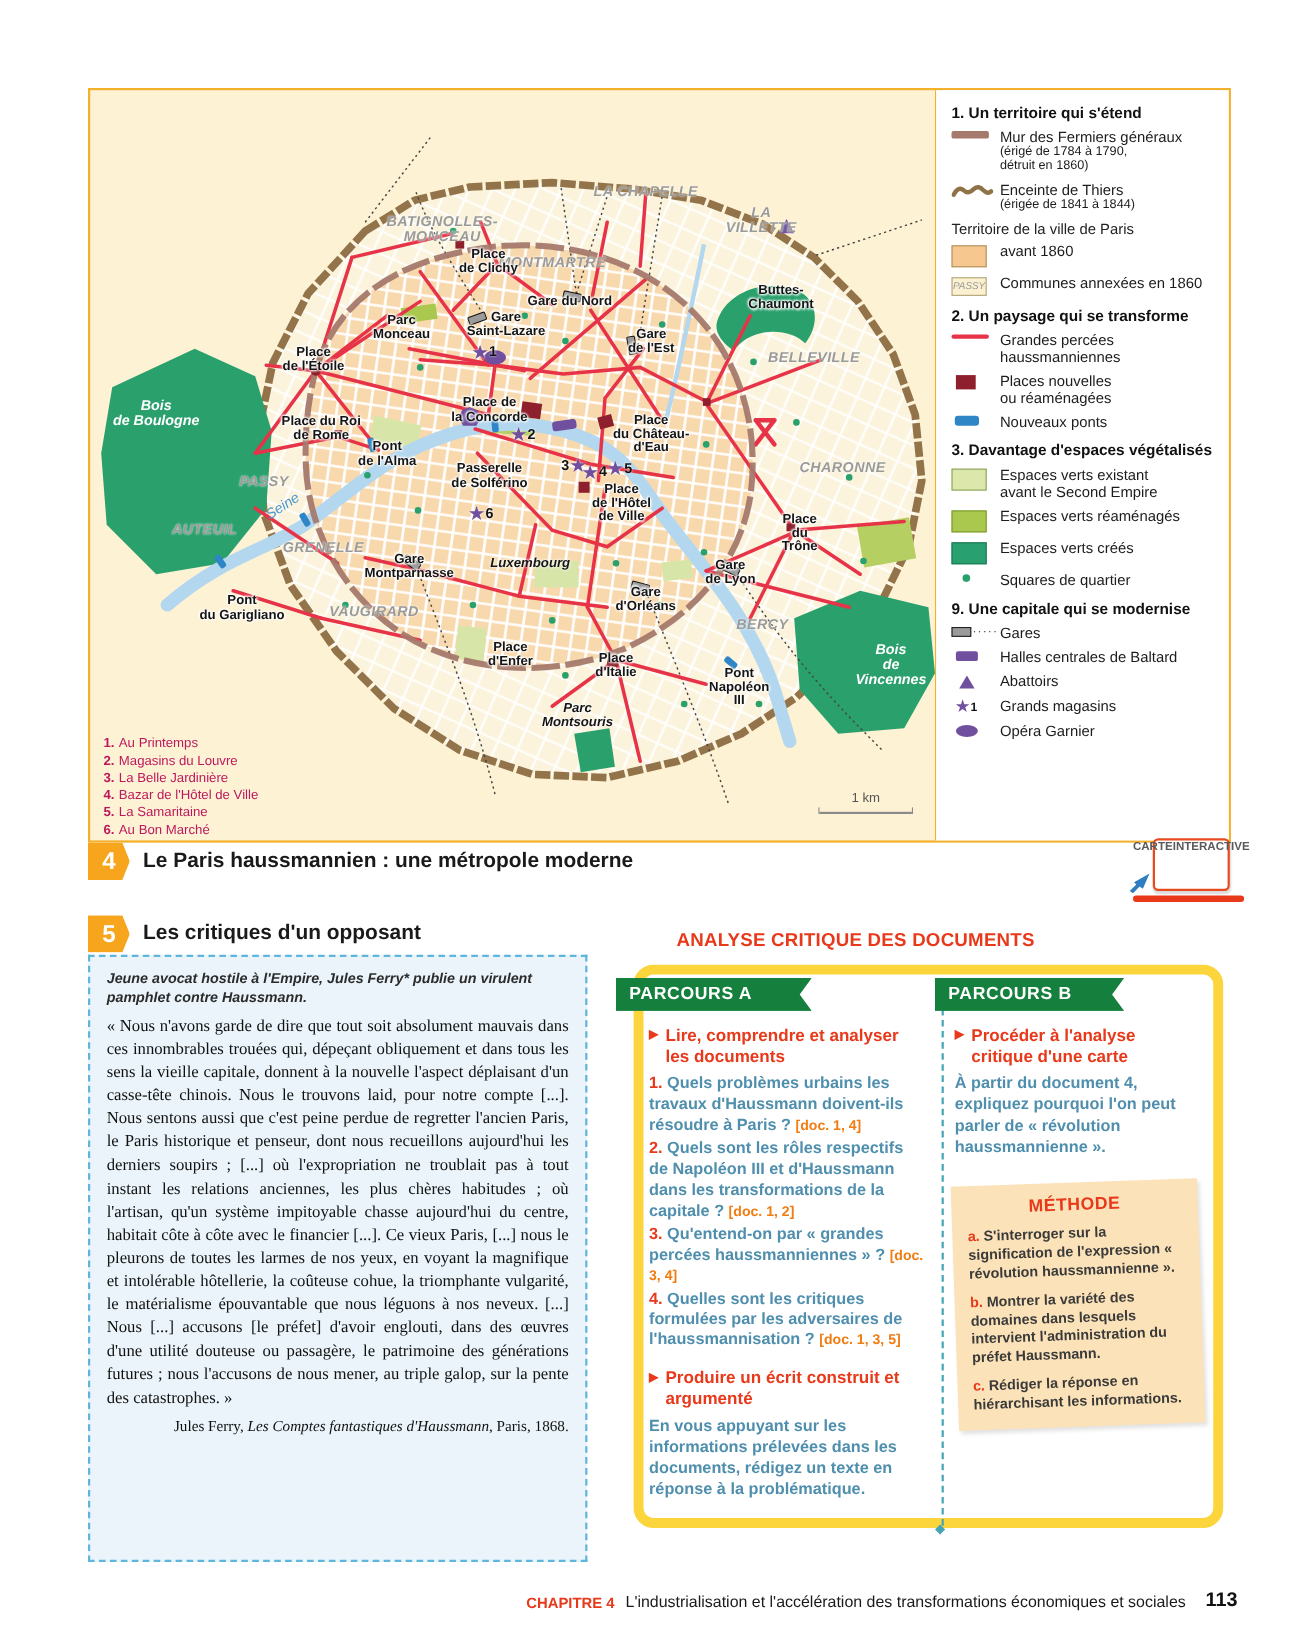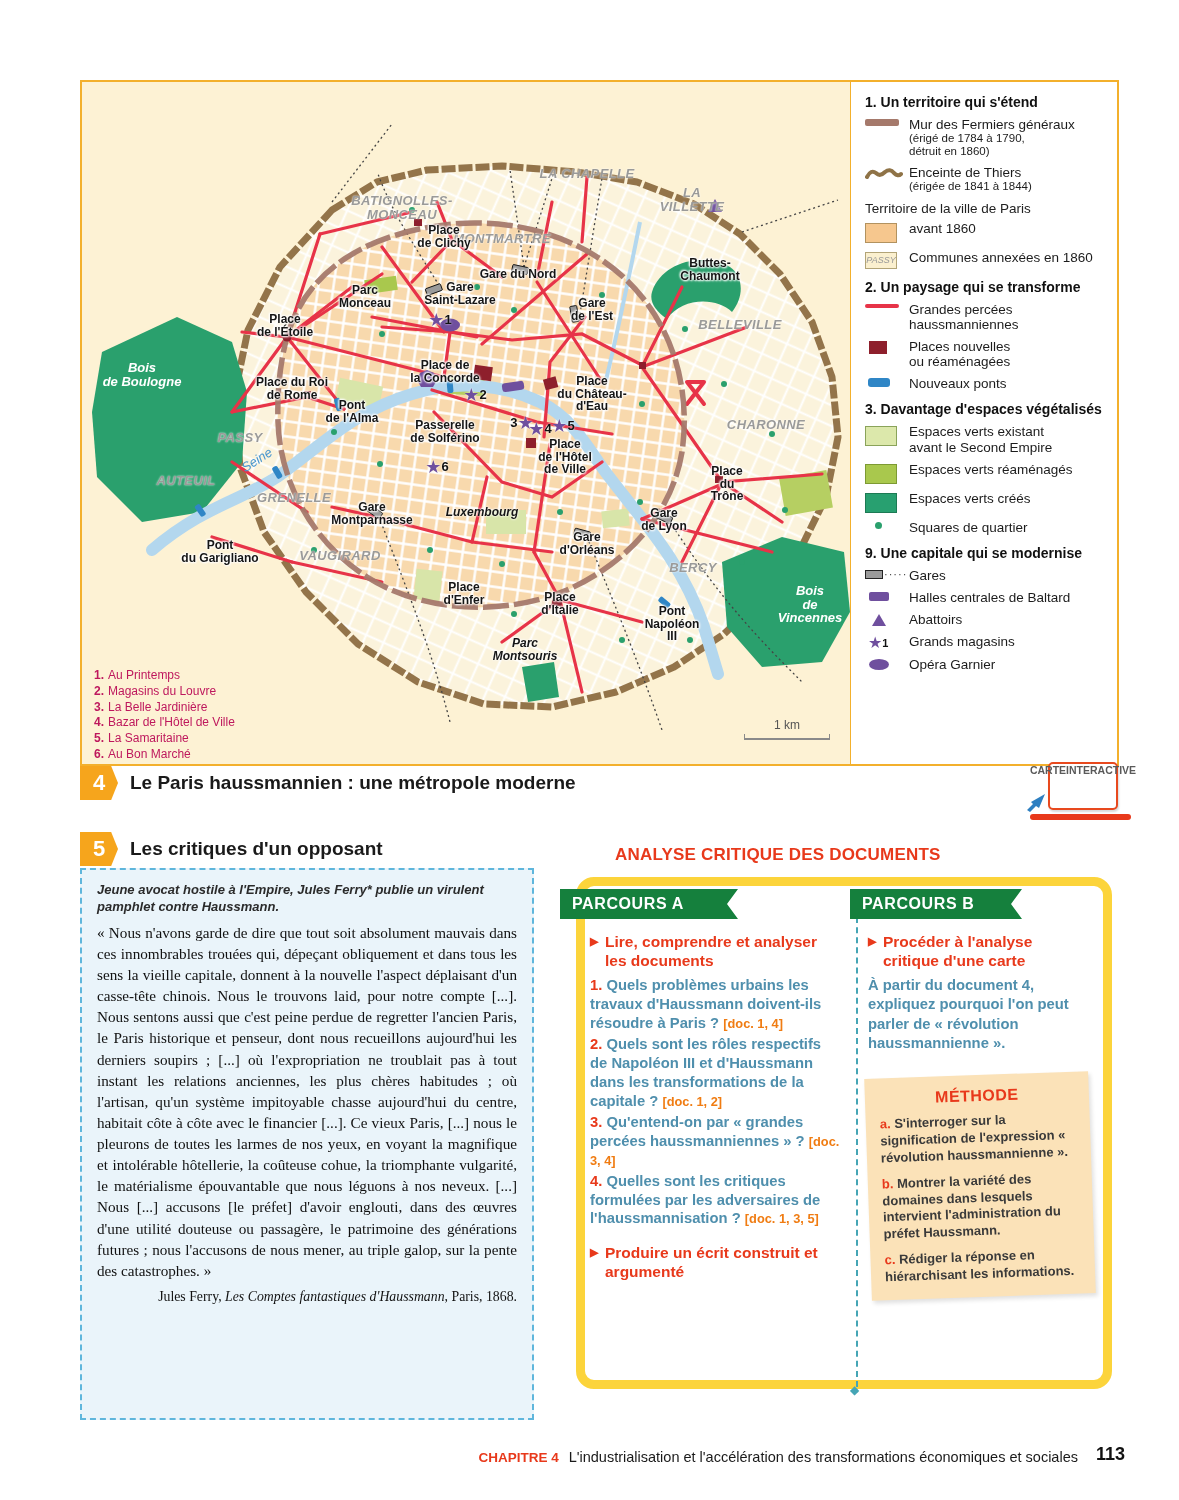--- a/index.html
+++ b/index.html
@@ -512,20 +512,21 @@
         <h4 class="red-h"><span class="tri">▶</span><span>Lire, comprendre et analyser les documents</span></h4>
         <div id="questions-a">
             <p class="q"><b class="qn">1. </b><span>Quels problèmes urbains les travaux d'Haussmann doivent-ils résoudre à Paris ? </span><b class="qref">[doc. 1, 4]</b></p>
             <p class="q"><b class="qn">2. </b><span>Quels sont les rôles respectifs de Napoléon III et d'Haussmann dans les transformations de la capitale ? </span><b class="qref">[doc. 1, 2]</b></p>
             <p class="q"><b class="qn">3. </b><span>Qu'entend-on par « grandes percées haussmanniennes » ? </span><b class="qref">[doc. 3, 4]</b></p>
             <p class="q"><b class="qn">4. </b><span>Quelles sont les critiques formulées par les adversaires de l'haussmannisation ? </span><b class="qref">[doc. 1, 3, 5]</b></p>
           </div>
       </div>
       <div class="q-block">
         <h4 class="red-h"><span class="tri">▶</span><span>Produire un écrit construit et argumenté</span></h4>
+        <p class="blue-text">En vous appuyant sur les informations prélevées dans les documents, rédigez un texte en réponse à la problématique.</p>
       </div>
     </div>
 
     <div class="col-b">
       <h4 class="red-h"><span class="tri">▶</span><span>Procéder à l'analyse critique d'une carte</span></h4>
       <p class="blue-text">À partir du document 4, expliquez pourquoi l'on peut parler de « révolution haussmannienne ».</p>
       <div class="methode">
         <h5>MÉTHODE</h5>
         <div id="methode-steps">
             <div class="m-step"><span class="ml-letter">a. </span><span>S'interroger sur la signification de l'expression « révolution haussmannienne ».</span></div>

